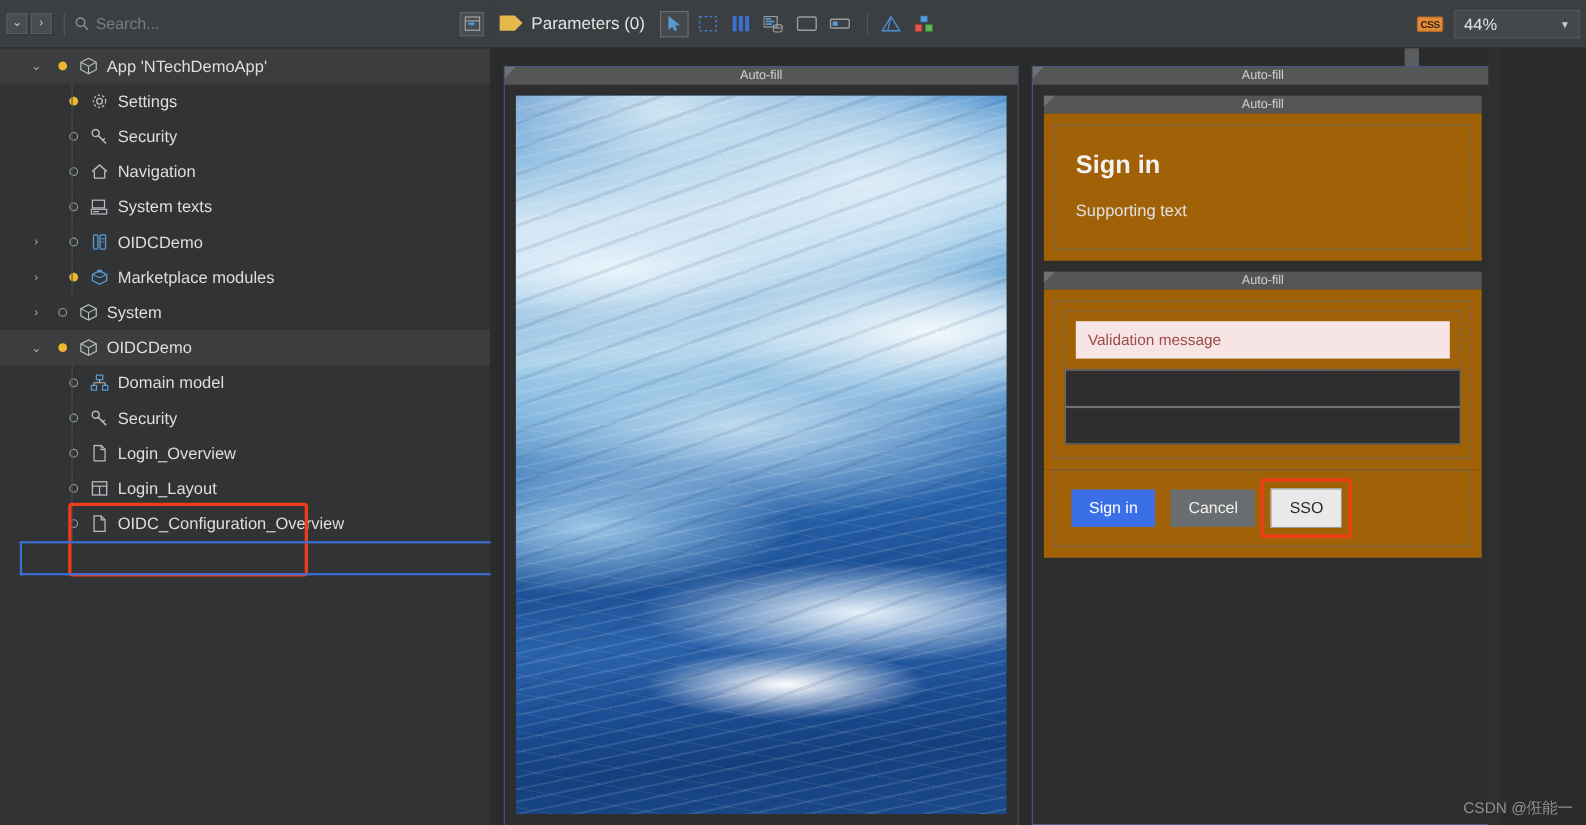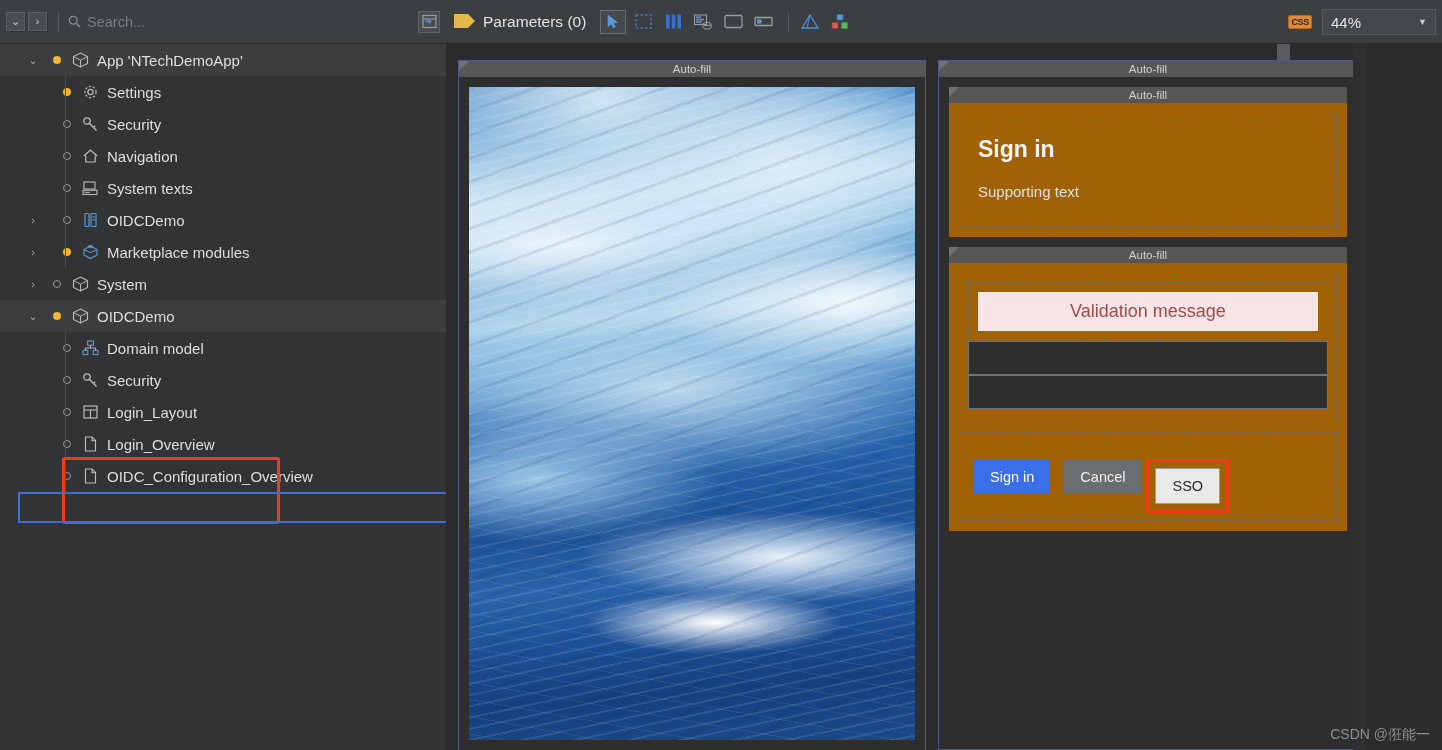--- a/index.html
+++ b/index.html
@@ -165,36 +165,36 @@
     border: 1px solid #4d5a84; background: #2e2e2e;
   }
   .inner-pane { margin: 10px; background: #2e2e2e; }
   .dashed { border: 1px dashed #6a6a6a; }
 
   .header-block { padding: 22px 18px 26px 18px; }
   #signin-title { color: #f2f2f2; font-size: 23px; font-weight: bold; margin-bottom: 20px; }
   #supporting-text { color: #e0e0e0; font-size: 15px; }
 
   #validation-msg {
-    background: #f7e4e4; color: #9e4b4b; font-size: 18px;
-    padding: 9px 11px; margin: 9px; text-align: center;
+    background: #f7e4e4; color: #9e4b4b; font-size: 14px;
+    padding: 9px 11px; margin: 9px;
   }
   .field-label { color: #e3e3e3; font-size: 14.5px; margin: 10px 0 5px 0; }
   .field-input {
     height: 34px; background: #2e2e2e; border: 1px solid #6f7274;
   }
   .btn-row { padding: 16px 14px; display: flex; align-items: center; gap: 14px; }
   .btn {
     font-size: 14.5px; padding: 9px 16px; border: none; cursor: default;
     font-family: "Liberation Sans", sans-serif;
   }
   #btn-signin { background: #3b6fe8; color: #fff; }
   #btn-cancel { background: #6b6e70; color: #f0f0f0; }
   #btn-sso { background: #e9e9e9; color: #2b2b2b; border: 1px solid #9a9a9a; }
-  #sso-wrap { position: relative; margin-top: 19px; }
+  #sso-wrap { position: relative; }
   #red-box-sso {
     position: absolute; left: -9px; top: -9px; right: -9px; bottom: -9px;
     border: 3px solid #f03c18; border-radius: 3px; pointer-events: none;
   }
 
   #scroll-track {
     position: absolute; right: 76px; top: 0; width: 13px; height: 706px;
     background: #2f2f2f;
   }
   #scroll-thumb {
@@ -417,41 +417,41 @@
         </div>
         <div class="tree-row">
           <span class="guide" style="left: 65px;"></span>
           <span style="display: inline-block; flex: 0 0 62px;"></span>
           <span class="twisty" style="margin-left: -36px; margin-right: 22px;"></span>
           <span class="bullet hollow">
             <i></i>
           </span>
           <span class="ticon">
             <svg width="17" height="16" viewBox="0 0 17 16">
+              <path d="M3.5 1 H10 L13.5 4.5 V15 H3.5 Z" fill="none" stroke="#b9bcbe" stroke-width="1.15"></path>
+              <polyline points="10,1 10,4.7 13.5,4.7" fill="none" stroke="#b9bcbe" stroke-width="1.1"></polyline>
+            </svg>
+          </span>
+          <span class="tlabel">Login_Overview</span>
+        </div>
+        <div class="tree-row">
+          <span class="guide" style="left: 65px;"></span>
+          <span style="display: inline-block; flex: 0 0 62px;"></span>
+          <span class="twisty" style="margin-left: -36px; margin-right: 22px;"></span>
+          <span class="bullet hollow">
+            <i></i>
+          </span>
+          <span class="ticon">
+            <svg width="17" height="16" viewBox="0 0 17 16">
               <rect x="2" y="2" width="13" height="12" fill="none" stroke="#b9bcbe" stroke-width="1.2"></rect>
               <line x1="2" y1="6" x2="15" y2="6" stroke="#b9bcbe" stroke-width="1.1"></line>
               <line x1="8.5" y1="6" x2="8.5" y2="14" stroke="#b9bcbe" stroke-width="1.1"></line>
             </svg>
           </span>
           <span class="tlabel">Login_Layout</span>
-        </div>
-        <div class="tree-row">
-          <span class="guide" style="left: 65px;"></span>
-          <span style="display: inline-block; flex: 0 0 62px;"></span>
-          <span class="twisty" style="margin-left: -36px; margin-right: 22px;"></span>
-          <span class="bullet hollow">
-            <i></i>
-          </span>
-          <span class="ticon">
-            <svg width="17" height="16" viewBox="0 0 17 16">
-              <path d="M3.5 1 H10 L13.5 4.5 V15 H3.5 Z" fill="none" stroke="#b9bcbe" stroke-width="1.15"></path>
-              <polyline points="10,1 10,4.7 13.5,4.7" fill="none" stroke="#b9bcbe" stroke-width="1.1"></polyline>
-            </svg>
-          </span>
-          <span class="tlabel">Login_Overview</span>
         </div>
         <div class="tree-row">
           <span class="guide" style="left: 65px;"></span>
           <span style="display: inline-block; flex: 0 0 62px;"></span>
           <span class="twisty" style="margin-left: -36px; margin-right: 22px;"></span>
           <span class="bullet hollow">
             <i></i>
           </span>
           <span class="ticon">
             <svg width="17" height="16" viewBox="0 0 17 16">

